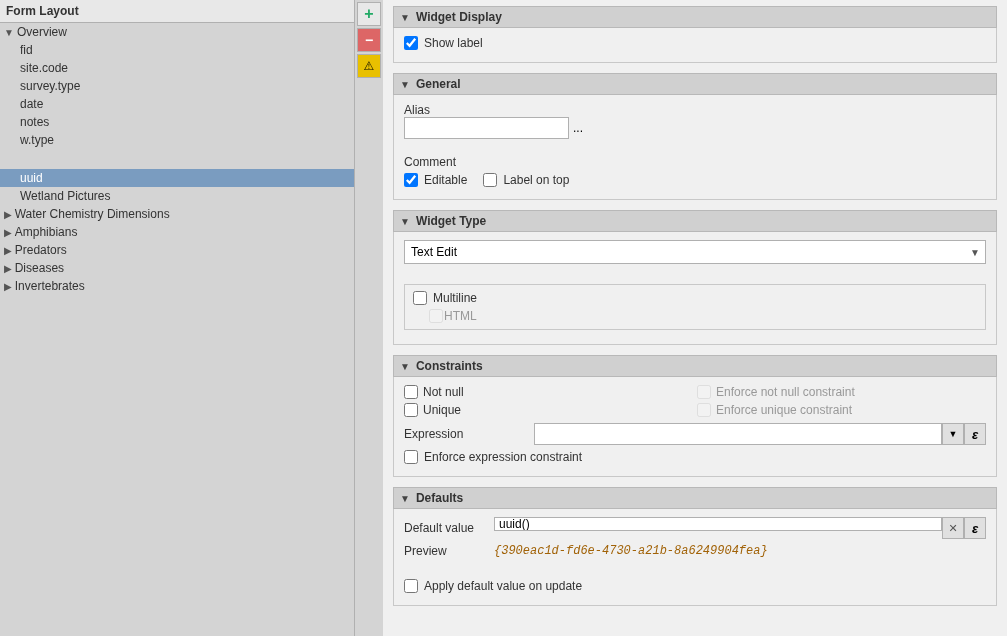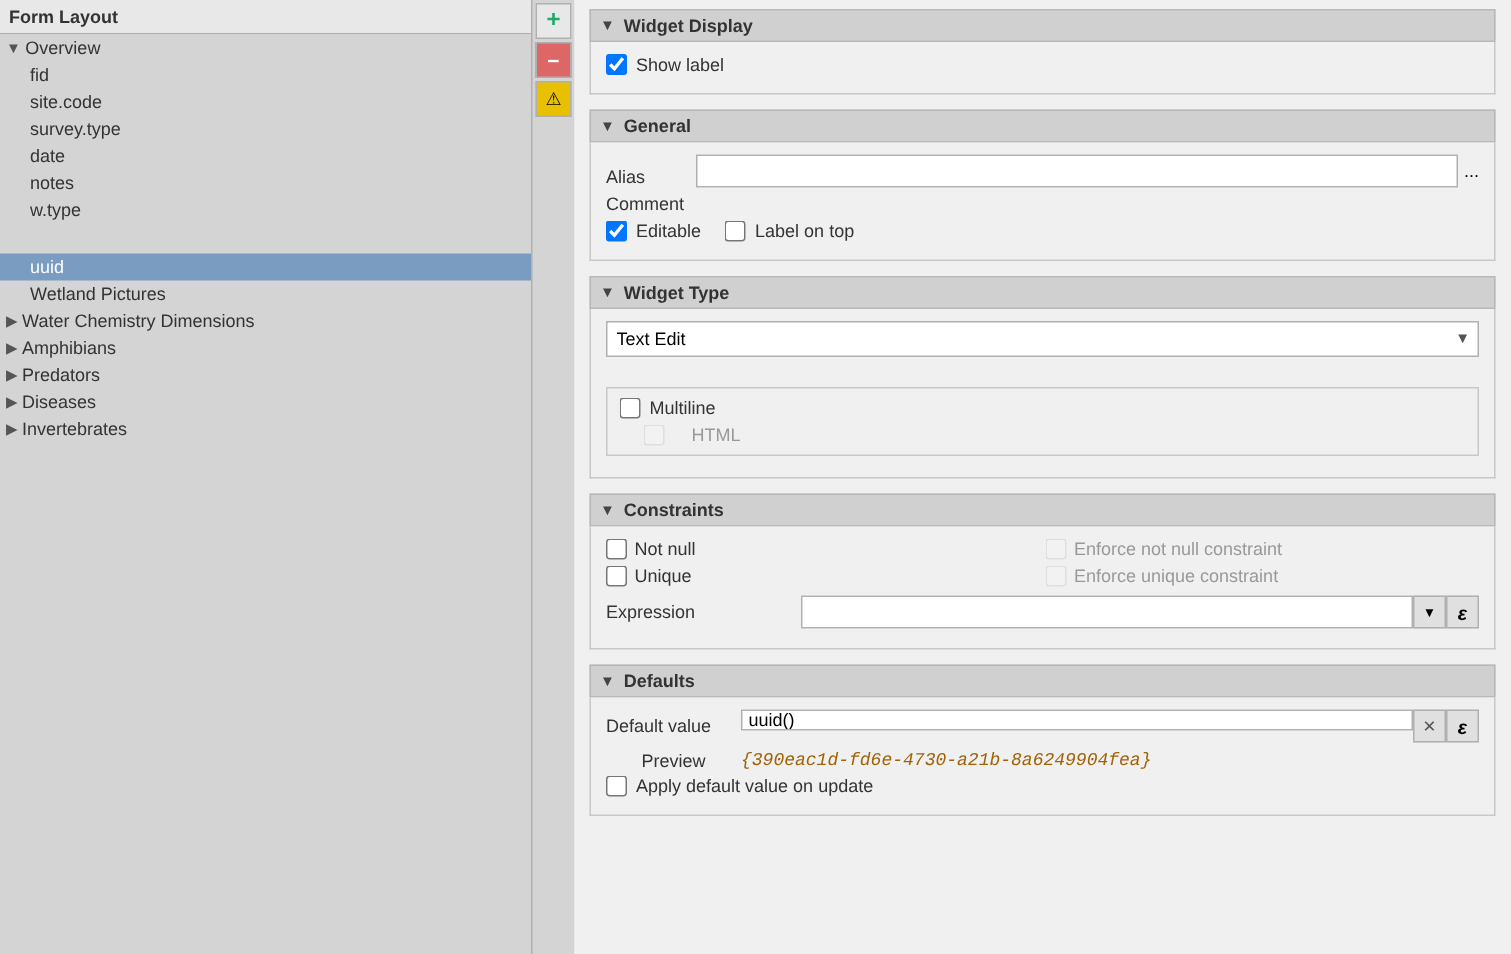--- a/index.html
+++ b/index.html
@@ -44,36 +44,36 @@
     .expr-input { flex: 1; height: 22px; border: 1px solid #b0b0b0; background: #fff; padding: 2px 4px; }
     .expr-btn { width: 22px; height: 22px; border: 1px solid #b0b0b0; background: #e0e0e0; display: flex; align-items: center; justify-content: center; cursor: pointer; font-size: 10px; }
     .expr-btn-epsilon { font-style: italic; font-weight: bold; font-size: 13px; }
     
     
     .default-row { display: flex; align-items: center; margin-bottom: 5px; }
     .default-label { width: 90px; color: #333; flex-shrink: 0; }
     .default-input-wrapper { flex: 1; display: flex; }
     .default-input { flex: 1; height: 14px; border: 1px solid #b0b0b0; background: #fff; padding: 2px 4px; }
     .default-clear-btn { width: 22px; height: 22px; border: 1px solid #b0b0b0; background: #e0e0e0; display: flex; align-items: center; justify-content: center; cursor: pointer; font-size: 11px; color: #555; }
-    .preview-row { display: flex; align-items: center; margin-bottom: 3px; text-align: center; }
+    .preview-row { display: flex; align-items: center; margin-bottom: 21px; }
     .preview-label { width: 90px; color: #333; }
     .preview-value { color: #a16207; font-style: italic; font-family: Liberation Mono, monospace; }
     
     
     .multiline-section { border: 1px solid #c8c8c8; padding: 6px 8px; margin-bottom: 6px; }
-    .html-row { padding-left: 16px; display: flex; align-items: flex-start; gap: 18px; }
+    .html-row { padding-left: 16px; display: flex; align-items: flex-start; gap: 1px; }
     
     
     .toolbar-btn { width: 24px; height: 24px; border: 1px solid #b0b0b0; background: #e8e8e8; display: flex; align-items: center; justify-content: center; cursor: pointer; }
     
     .left-container { display: flex; width: 383px; }
     .tree-container { flex: 1; display: flex; flex-direction: column; }
     .right-toolbar { display: flex; flex-direction: column; align-items: center; padding: 2px; background: #d4d4d4; gap: 2px; border-left: 1px solid #b0b0b0; }
     
-    .alias-row { display: flex; align-items: flex-end; margin-bottom: 4px; }
+    .alias-row { display: flex; align-items: flex-start; margin-bottom: 16px; flex-direction: column; }
     .alias-label { width: 60px; color: #333; }
     .alias-input-wrap { display: flex; flex: 1; align-items: center; }
     .alias-input { flex: 1; height: 22px; border: 1px solid #b0b0b0; background: #fff; padding: 2px 4px; }
     .alias-dots { margin-left: 4px; cursor: pointer; }
     
     .comment-label { color: #333; margin-bottom: 4px; }
   </style>
 </head>
 <body>
 
@@ -234,20 +234,24 @@
           </div>
         </div>
         <div class="expr-row">
           <span class="expr-label">Expression</span>
           <div class="expr-input-wrapper">
             <input type="text" class="expr-input" style="">
             <div class="expr-btn" style="font-size:9px;">▼</div>
             <div class="expr-btn expr-btn-epsilon">ε</div>
           </div>
         </div>
+        <div class="checkbox-row">
+          <input type="checkbox" id="enforce_expr" style="">
+          <label for="enforce_expr">Enforce expression constraint</label>
+        </div>
       </div>
     </div>
 
     <div class="section">
       <div class="section-header">
         <span class="arrow">▼</span>
         <span>Defaults</span>
       </div>
       <div class="section-body">
         <div class="default-row">

